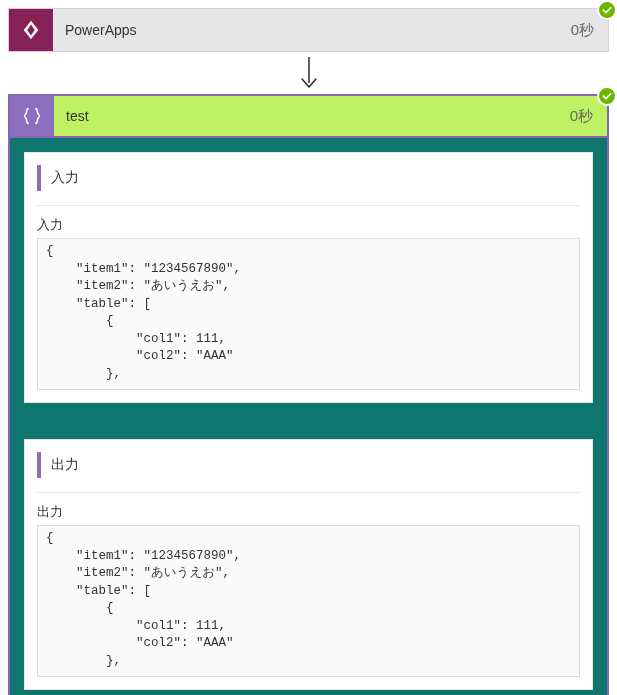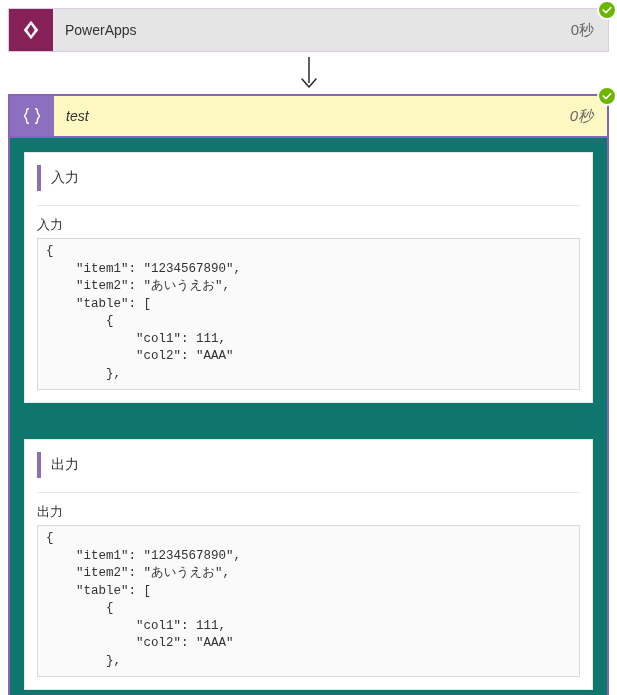--- a/index.html
+++ b/index.html
@@ -17,21 +17,21 @@
       align-items: stretch;
       border: 1px solid #d1c5e8;
       background: #f4f0fb;
       height: 44px;
       width: 100%;
     }
     .flow-step.powerapps {
       background: #e5e5e5;
       border-color: #e0c9e6;
     }
-    .flow-step.detail { border: 2px solid #8764b8; background: #fef9c3; font-style: italic; }
+    .flow-step.detail { border: 2px solid #8764b8; background: #bef264; }
     .step-icon {
       width: 44px;
       display: flex;
       align-items: center;
       justify-content: center;
       flex-shrink: 0;
     }
     .step-icon.powerapps { background: #862157; }
     .step-icon.detail { background: #8c6fbe; }
     .step-title {

